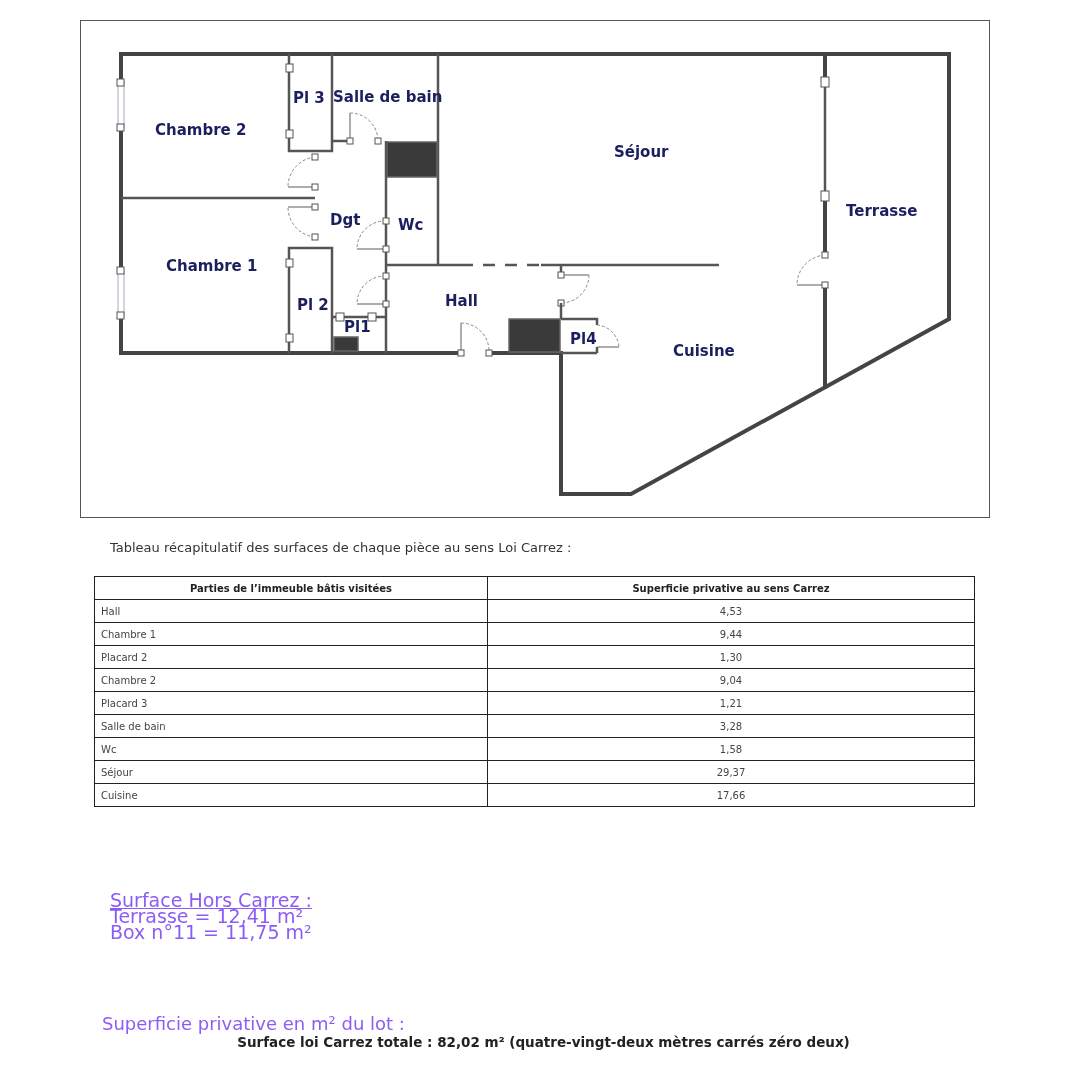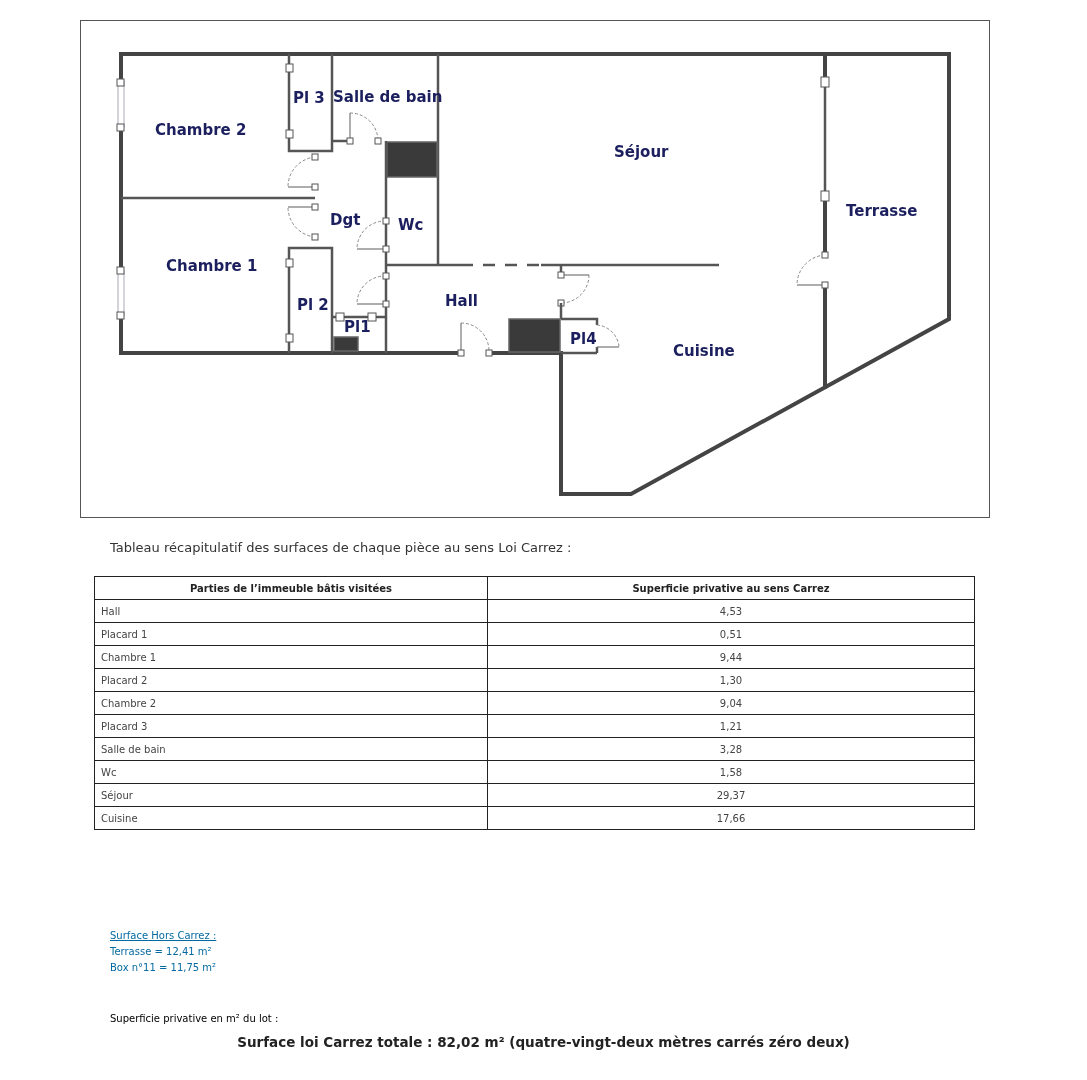--- a/index.html
+++ b/index.html
@@ -17,23 +17,23 @@
     .dark-block { fill: #3a3a3a; stroke: #666; stroke-width: 1.5; }
 
     .caption { position: absolute; left: 110px; top: 540px; font-size: 13px; color: #333; }
     table.recap { position: absolute; left: 94px; top: 576px; width: 881px; border-collapse: collapse;
                   font-size: 10px; color: #444; }
     table.recap th, table.recap td { border: 1.5px solid #222; height: 22px; padding: 0 6px; }
     table.recap th { font-weight: bold; color: #222; text-align: center; height: 22px; }
     table.recap td.room { text-align: left; width: 380px; }
     table.recap td.area { text-align: center; }
 
-    .hors { position: absolute; left: 110px; top: 928px; font-size: 10px; line-height: 16px; color: #0369a1; }
+    .hors { position: absolute; left: 110px; top: 892px; font-size: 19px; line-height: 16px; color: #8b5cf6; }
     .hors .title { text-decoration: underline; }
-    .superficie { position: absolute; left: 110px; top: 1013px; font-size: 10px; color: #000000; }
+    .superficie { position: absolute; left: 102px; top: 1013px; font-size: 18px; color: #8b5cf6; }
     .total { position: absolute; left: 0; width: 1087px; top: 1034px; text-align: center;
              font-size: 13.5px; font-weight: bold; color: #222; }
   </style>
 </head>
 <body>
 
 <div class="plan-frame">
   <svg width="1087" height="540" viewBox="0 0 1087 540">
 
     <polyline class="wall" points="120,53 948,53 948,318 630,493 560,493 560,352"></polyline>
@@ -148,24 +148,20 @@
       <th>Parties de l’immeuble bâtis visitées</th>
       <th>Superficie privative au sens Carrez</th>
     </tr>
   </thead>
   <tbody>
     <tr>
         <td class="room">Hall</td>
         <td class="area">4,53</td>
       </tr>
     <tr>
-        <td class="room">Placard 1</td>
-        <td class="area">0,51</td>
-      </tr>
-    <tr>
         <td class="room">Chambre 1</td>
         <td class="area">9,44</td>
       </tr>
     <tr>
         <td class="room">Placard 2</td>
         <td class="area">1,30</td>
       </tr>
     <tr>
         <td class="room">Chambre 2</td>
         <td class="area">9,04</td>

